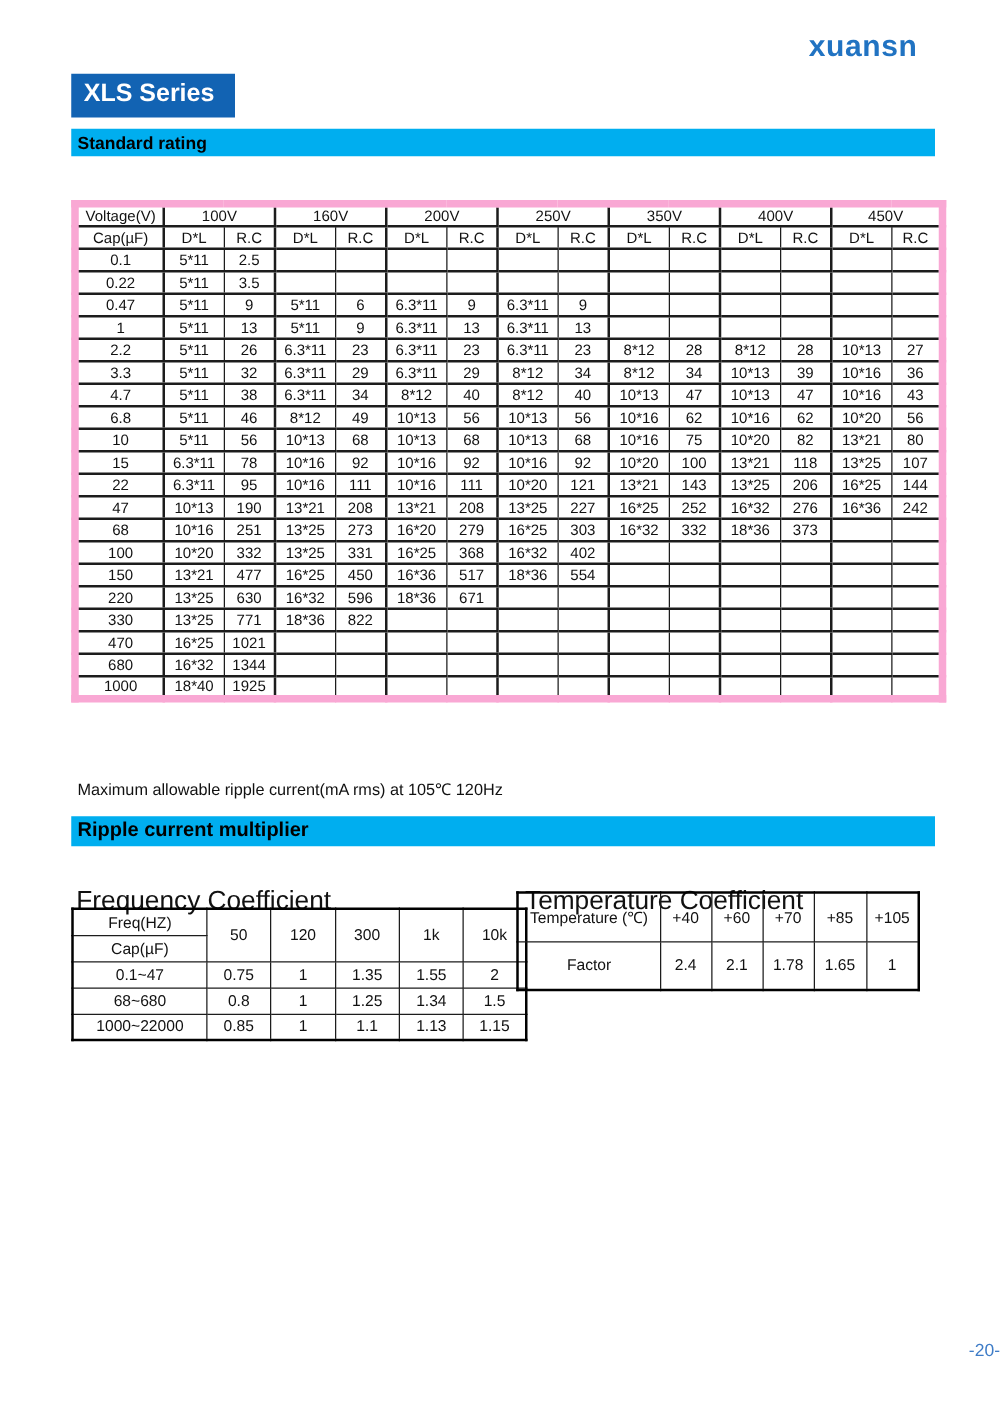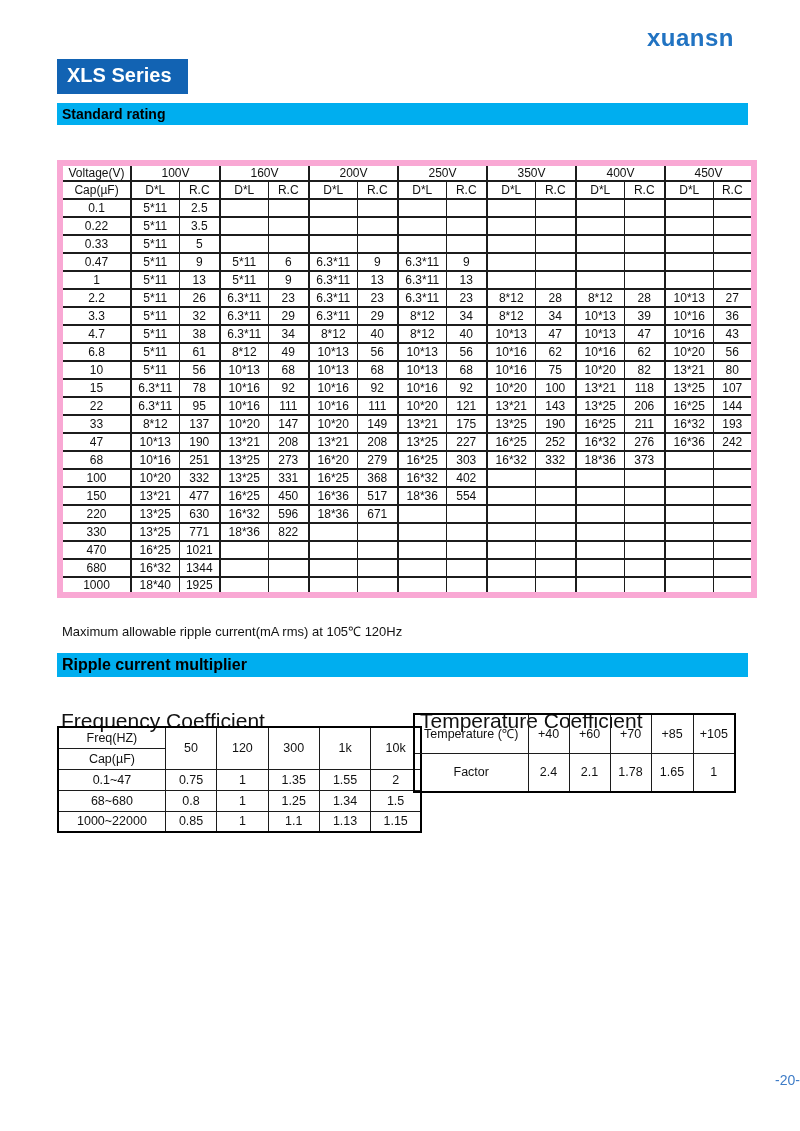--- a/index.html
+++ b/index.html
@@ -122,37 +122,20 @@
           <td class="vgroup"></td>
           <td></td>
           <td class="vgroup"></td>
           <td></td>
           <td class="vgroup"></td>
           <td></td>
           <td class="vgroup"></td>
           <td></td>
         </tr>
         <tr>
-          <td>0.33</td>
-          <td class="vgroup">5*11</td>
-          <td>5</td>
-          <td class="vgroup"></td>
-          <td></td>
-          <td class="vgroup"></td>
-          <td></td>
-          <td class="vgroup"></td>
-          <td></td>
-          <td class="vgroup"></td>
-          <td></td>
-          <td class="vgroup"></td>
-          <td></td>
-          <td class="vgroup"></td>
-          <td></td>
-        </tr>
-        <tr>
           <td>0.47</td>
           <td class="vgroup">5*11</td>
           <td>9</td>
           <td class="vgroup">5*11</td>
           <td>6</td>
           <td class="vgroup">6.3*11</td>
           <td>9</td>
           <td class="vgroup">6.3*11</td>
           <td>9</td>
           <td class="vgroup"></td>
@@ -226,21 +209,21 @@
           <td class="vgroup">10*13</td>
           <td>47</td>
           <td class="vgroup">10*13</td>
           <td>47</td>
           <td class="vgroup">10*16</td>
           <td>43</td>
         </tr>
         <tr>
           <td>6.8</td>
           <td class="vgroup">5*11</td>
-          <td>61</td>
+          <td>46</td>
           <td class="vgroup">8*12</td>
           <td>49</td>
           <td class="vgroup">10*13</td>
           <td>56</td>
           <td class="vgroup">10*13</td>
           <td>56</td>
           <td class="vgroup">10*16</td>
           <td>62</td>
           <td class="vgroup">10*16</td>
           <td>62</td>
@@ -290,37 +273,20 @@
           <td class="vgroup">10*16</td>
           <td>111</td>
           <td class="vgroup">10*20</td>
           <td>121</td>
           <td class="vgroup">13*21</td>
           <td>143</td>
           <td class="vgroup">13*25</td>
           <td>206</td>
           <td class="vgroup">16*25</td>
           <td>144</td>
-        </tr>
-        <tr>
-          <td>33</td>
-          <td class="vgroup">8*12</td>
-          <td>137</td>
-          <td class="vgroup">10*20</td>
-          <td>147</td>
-          <td class="vgroup">10*20</td>
-          <td>149</td>
-          <td class="vgroup">13*21</td>
-          <td>175</td>
-          <td class="vgroup">13*25</td>
-          <td>190</td>
-          <td class="vgroup">16*25</td>
-          <td>211</td>
-          <td class="vgroup">16*32</td>
-          <td>193</td>
         </tr>
         <tr>
           <td>47</td>
           <td class="vgroup">10*13</td>
           <td>190</td>
           <td class="vgroup">13*21</td>
           <td>208</td>
           <td class="vgroup">13*21</td>
           <td>208</td>
           <td class="vgroup">13*25</td>

